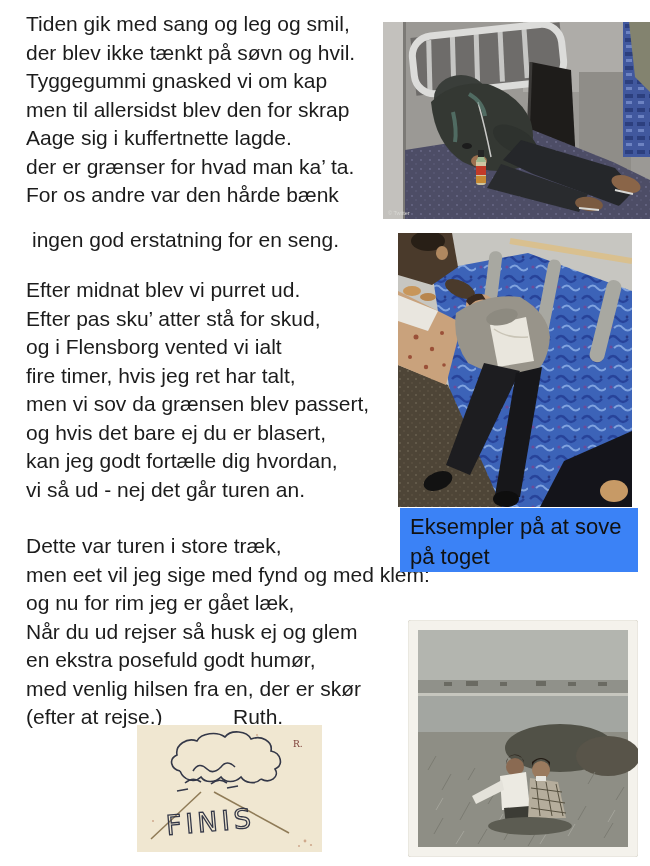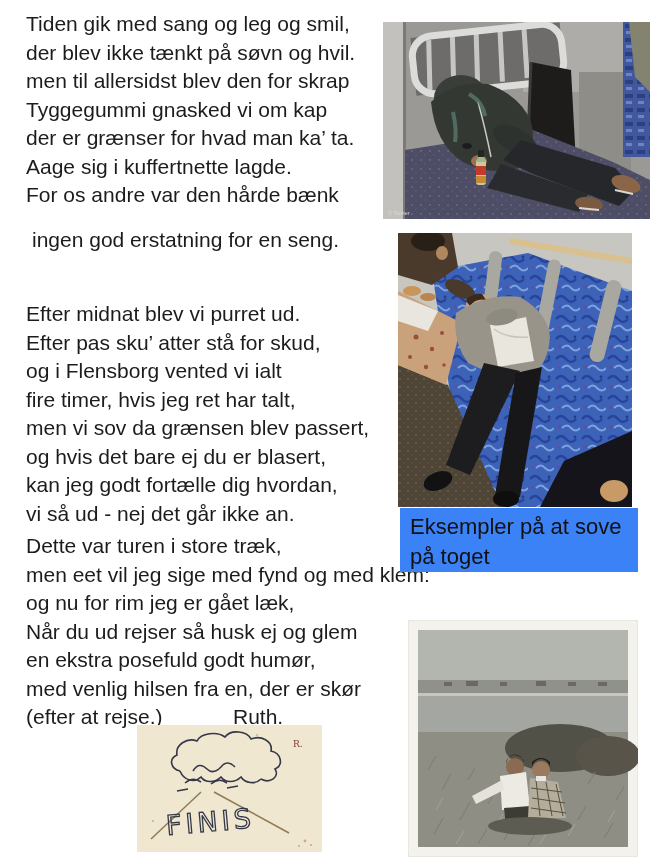--- a/index.html
+++ b/index.html
@@ -2,21 +2,21 @@
 <html><head>
 <meta charset="utf-8">
 <style>
   html,body{margin:0;padding:0;background:#ffffff;}
   #page{
     position:relative;width:650px;height:866px;background:#ffffff;overflow:hidden;
     font-family:"Liberation Sans","DejaVu Sans",sans-serif;color:#1a1a1a;
   }
   .poem{position:absolute;left:26px;width:430px;font-size:21px;line-height:28.5px;white-space:nowrap;color:#1c1c1c;}
   #stanza1{top:10px;}
-  #stanza2{top:276px;margin-top:24px;}
+  #stanza2{top:276px;}
   #stanza3{top:532px;}
   .poem-line{height:28.5px;}
   .line-indent{margin-top:16px;padding-left:6px;}
   .signoff{position:relative;}
   .signoff .ruth{position:absolute;left:207px;top:0;}
   .photo{position:absolute;display:block;}
   #photo-train-floor{left:383px;top:22px;}
   #photo-train-seats{left:398px;top:233px;}
   #photo-grass-couple{left:408px;top:620px;}
   #finis-box{left:137px;top:725px;}
@@ -27,37 +27,37 @@
   }
 </style>
 </head>
 <body>
 
 <div id="page">
 
   <div id="stanza1" class="poem">
     <div class="poem-line">Tiden gik med sang og leg og smil,</div>
     <div class="poem-line">der blev ikke tænkt på søvn og hvil.</div>
+    <div class="poem-line">Tyggegummi gnasked vi om kap</div>
     <div class="poem-line">men til allersidst blev den for skrap</div>
-    <div class="poem-line">Tyggegummi gnasked vi om kap</div>
+    <div class="poem-line">Aage sig i kuffertnette lagde.</div>
     <div class="poem-line">der er grænser for hvad man ka’ ta.</div>
-    <div class="poem-line">Aage sig i kuffertnette lagde.</div>
     <div class="poem-line">For os andre var den hårde bænk</div>
     <div class="poem-line line-indent">ingen god erstatning for en seng.</div>
   </div>
 
   <div id="stanza2" class="poem">
     <div class="poem-line">Efter midnat blev vi purret ud.</div>
     <div class="poem-line">Efter pas sku’ atter stå for skud,</div>
     <div class="poem-line">og i Flensborg vented vi ialt</div>
     <div class="poem-line">fire timer, hvis jeg ret har talt,</div>
     <div class="poem-line">men vi sov da grænsen blev passert,</div>
     <div class="poem-line">og hvis det bare ej du er blasert,</div>
     <div class="poem-line">kan jeg godt fortælle dig hvordan,</div>
-    <div class="poem-line">vi så ud - nej det går ikke an.</div>
+    <div class="poem-line">vi så ud - nej det går turen an.</div>
   </div>
 
   <div id="stanza3" class="poem">
     <div class="poem-line">Dette var turen i store træk,</div>
     <div class="poem-line">men eet vil jeg sige med fynd og med klem:</div>
     <div class="poem-line">og nu for rim jeg er gået læk,</div>
     <div class="poem-line">Når du ud rejser så husk ej og glem</div>
     <div class="poem-line">en ekstra posefuld godt humør,</div>
     <div class="poem-line">med venlig hilsen fra en, der er skør</div>
     <div class="poem-line signoff">

